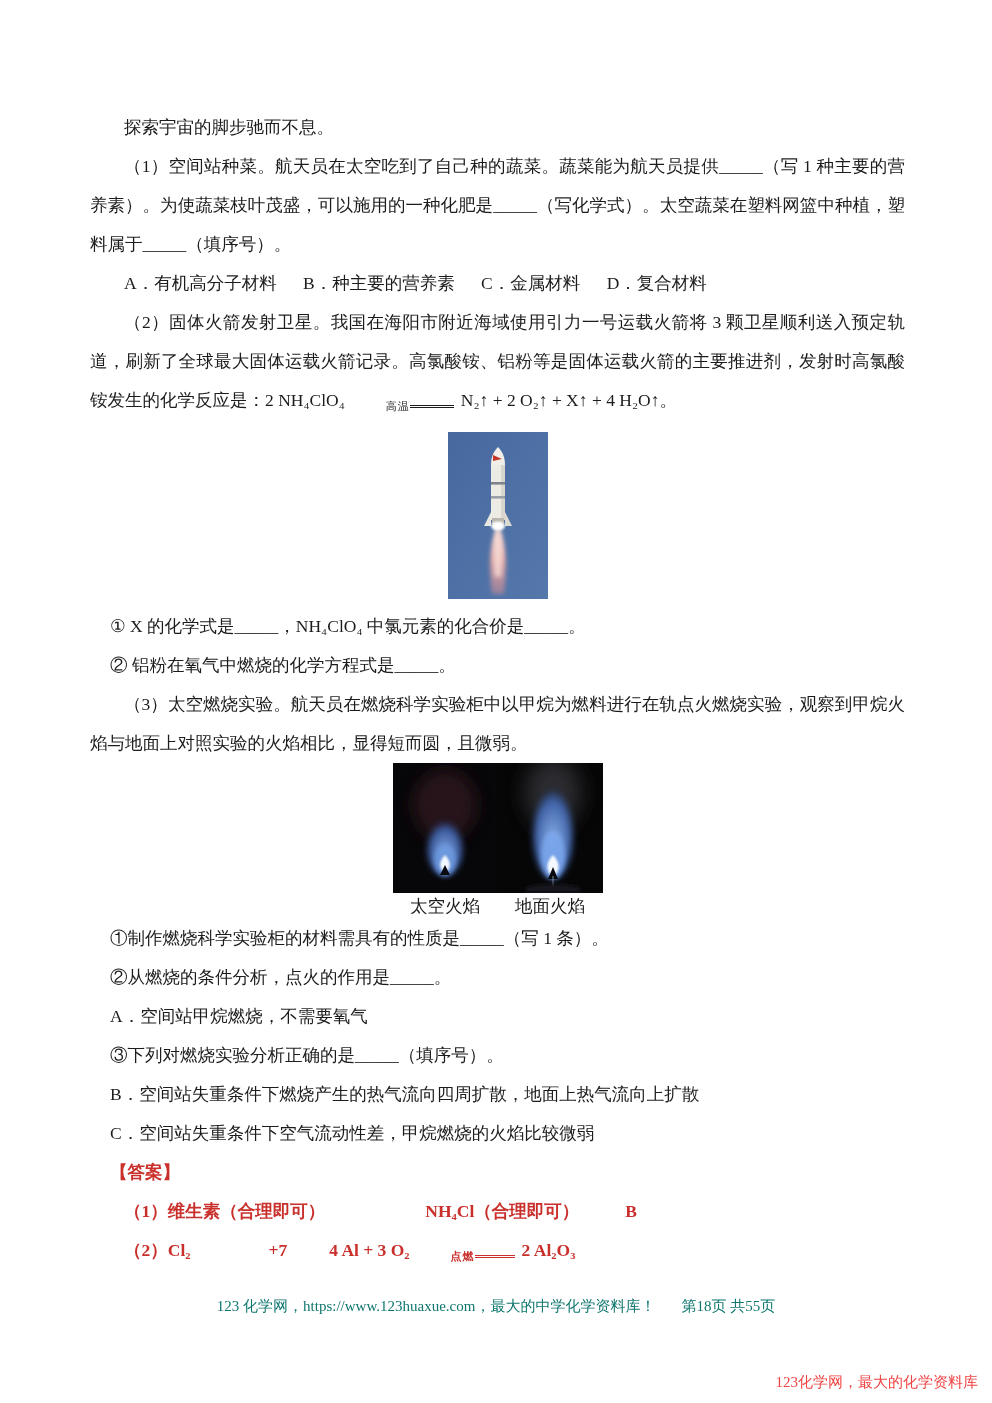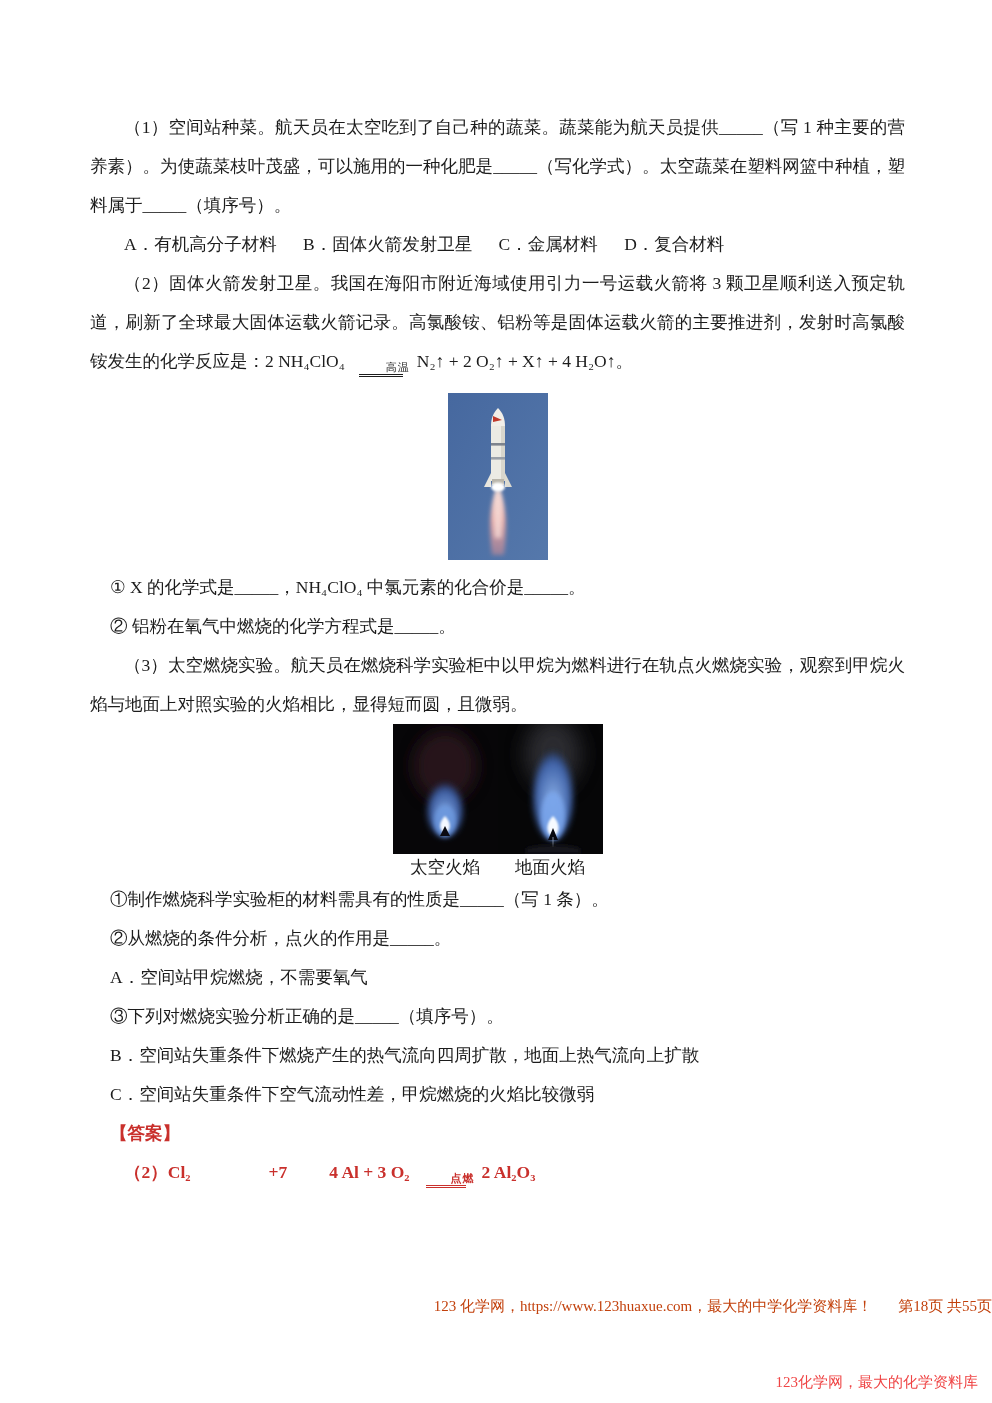--- a/index.html
+++ b/index.html
@@ -15,55 +15,58 @@
     line-height:39px;
     overflow:hidden;
   }
   p.para{margin:0;text-align:justify;}
   .indent2{text-indent:34px;}
   .indent1{text-indent:20px;}
   .mb6{margin-bottom:6px;}
   .opts{padding-left:34px;text-align:left;}
   .opts .opt{display:inline-block;margin-right:22px;}
   
-  .cond{display:inline-flex;flex-direction:column;align-items:center;vertical-align:-4px;margin:0 7px;line-height:normal;}
+  .cond{display:inline-flex;align-items:center;vertical-align:-4px;margin:0 7px;line-height:normal;}
   .cond .cond-txt{font-size:11px;line-height:12px;letter-spacing:1px;}
   .cond .cond-line{width:44px;height:3px;box-sizing:border-box;border-top:1.4px solid currentColor;border-bottom:1.4px solid currentColor;margin-top:1px;}
   .cond.small .cond-line{width:40px;}
   
   .fig-rocket{width:100px;margin:12px auto 8px;}
   .fig-rocket svg{display:block;}
   .flames{display:flex;justify-content:center;margin:0;}
   .flame-item{width:105px;}
   .flame-item svg{display:block;}
   .flame-caption{text-align:center;font-size:17.5px;line-height:26px;height:26px;}
   
   .red{color:#c9302c;font-weight:bold;}
   .ans-line1 .g1{margin-left:100px;}
   .ans-line1 .g2{margin-left:46px;}
   .ans-line2 .g1{margin-left:78px;}
   .ans-line2 .g2{margin-left:42px;}
   
-  .footer{position:absolute;left:0;right:0;top:1294px;text-align:right;font-size:15px;line-height:24px;color:#c2410c;}
+  .footer{position:absolute;left:0;right:0;top:1294px;text-align:center;font-size:15px;line-height:24px;color:#0f766e;}
   .footer .pagenum{margin-left:26px;}
   .watermark{position:absolute;right:14px;top:1372px;font-size:15px;line-height:20px;color:#ef4444;}
 </style>
 </head>
 <body>
 
 <div class="page">
 
+  <p class="para indent2 mb6">
+    <span>探索宇宙的脚步驰而不息。</span>
+  </p>
 
   <p class="para indent2">
     <span>（1）空间站种菜。航天员在太空吃到了自己种的蔬菜。蔬菜能为航天员提供_____（写 1 种主要的营养素）。为使蔬菜枝叶茂盛，可以施用的一种化肥是_____（写化学式）。太空蔬菜在塑料网篮中种植，塑料属于_____（填序号）。</span>
   </p>
 
   <p class="para opts">
     <span class="opt">A．有机高分子材料</span>
-    <span class="opt">B．固体火箭发射卫星</span>
+    <span class="opt">B．种主要的营养素</span>
     <span class="opt">C．金属材料</span>
     <span class="opt">D．复合材料</span>
   </p>
 
   <p class="para indent2">
     <span>（2）固体火箭发射卫星。我国在海阳市附近海域使用引力一号运载火箭将 3 颗卫星顺利送入预定轨道，刷新了全球最大固体运载火箭记录。高氯酸铵、铝粉等是固体运载火箭的主要推进剂，发射时高氯酸铵发生的化学反应是：</span><span class="eq"><span>2 NH₄ClO₄</span><span class="cond">
           <span class="cond-txt">高温</span>
           <span class="cond-line"></span>
         </span><span>N₂↑ + 2 O₂↑ + X↑ + 4 H₂O↑。</span></span>
   </p>
@@ -196,20 +199,23 @@
     <span>B．空间站失重条件下燃烧产生的热气流向四周扩散，地面上热气流向上扩散</span>
   </p>
   <p class="para indent1">
     <span>C．空间站失重条件下空气流动性差，甲烷燃烧的火焰比较微弱</span>
   </p>
 
   <p class="para indent1 red">
     <span>【答案】</span>
   </p>
 
+  <p class="para indent2 red ans-line1">
+    <span>（1）维生素（合理即可）</span><span class="g1">NH₄Cl（合理即可）</span><span class="g2">B</span>
+  </p>
 
   <p class="para indent2 red ans-line2">
     <span>（2）Cl₂</span><span class="g1">+7</span><span class="g2"><span>4 Al + 3 O₂</span><span class="cond small">
           <span class="cond-txt">点燃</span>
           <span class="cond-line"></span>
         </span><span>2 Al₂O₃</span></span>
   </p>
 
   <div class="footer">
     <span>123 化学网，https://www.123huaxue.com，最大的中学化学资料库！</span><span class="pagenum">第18页 共55页</span>

